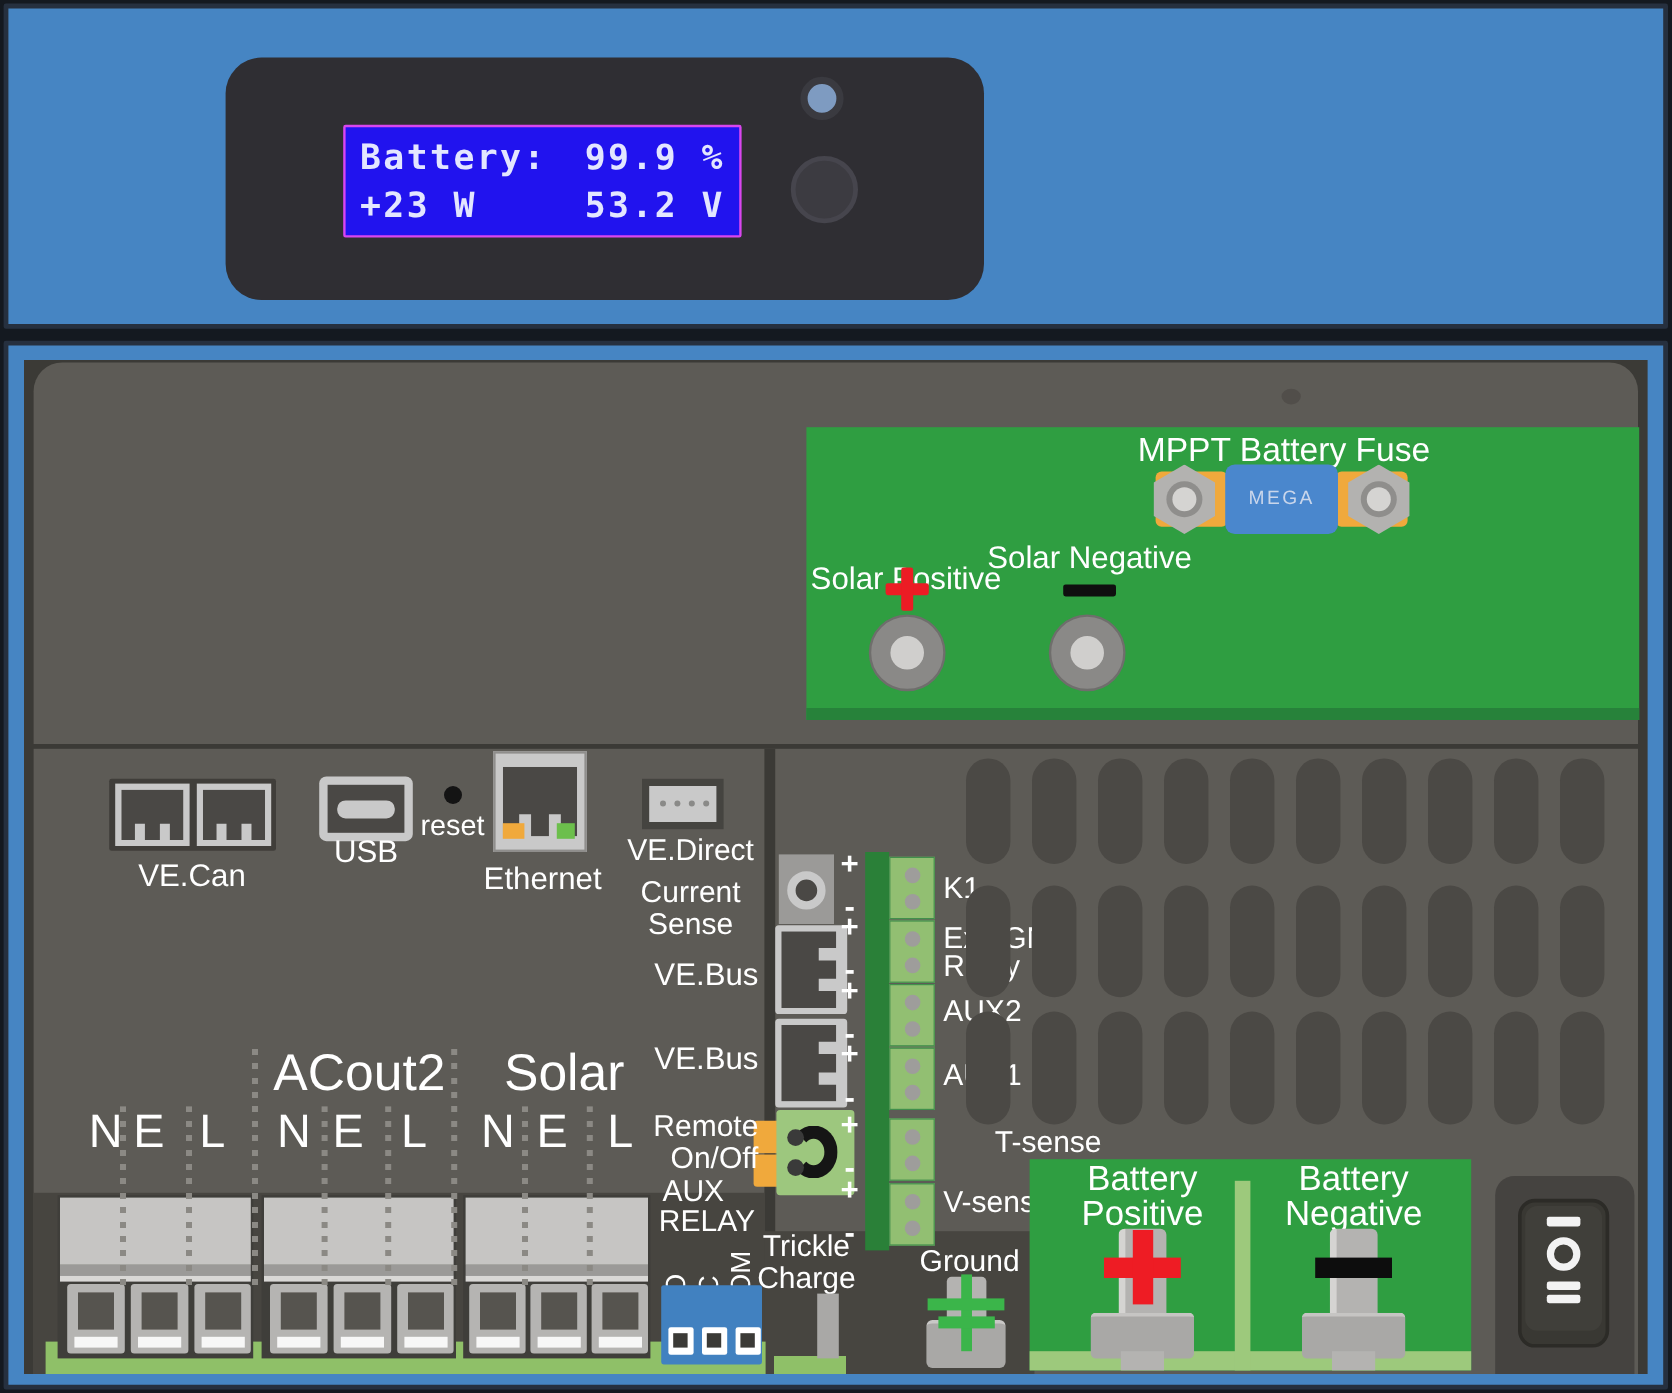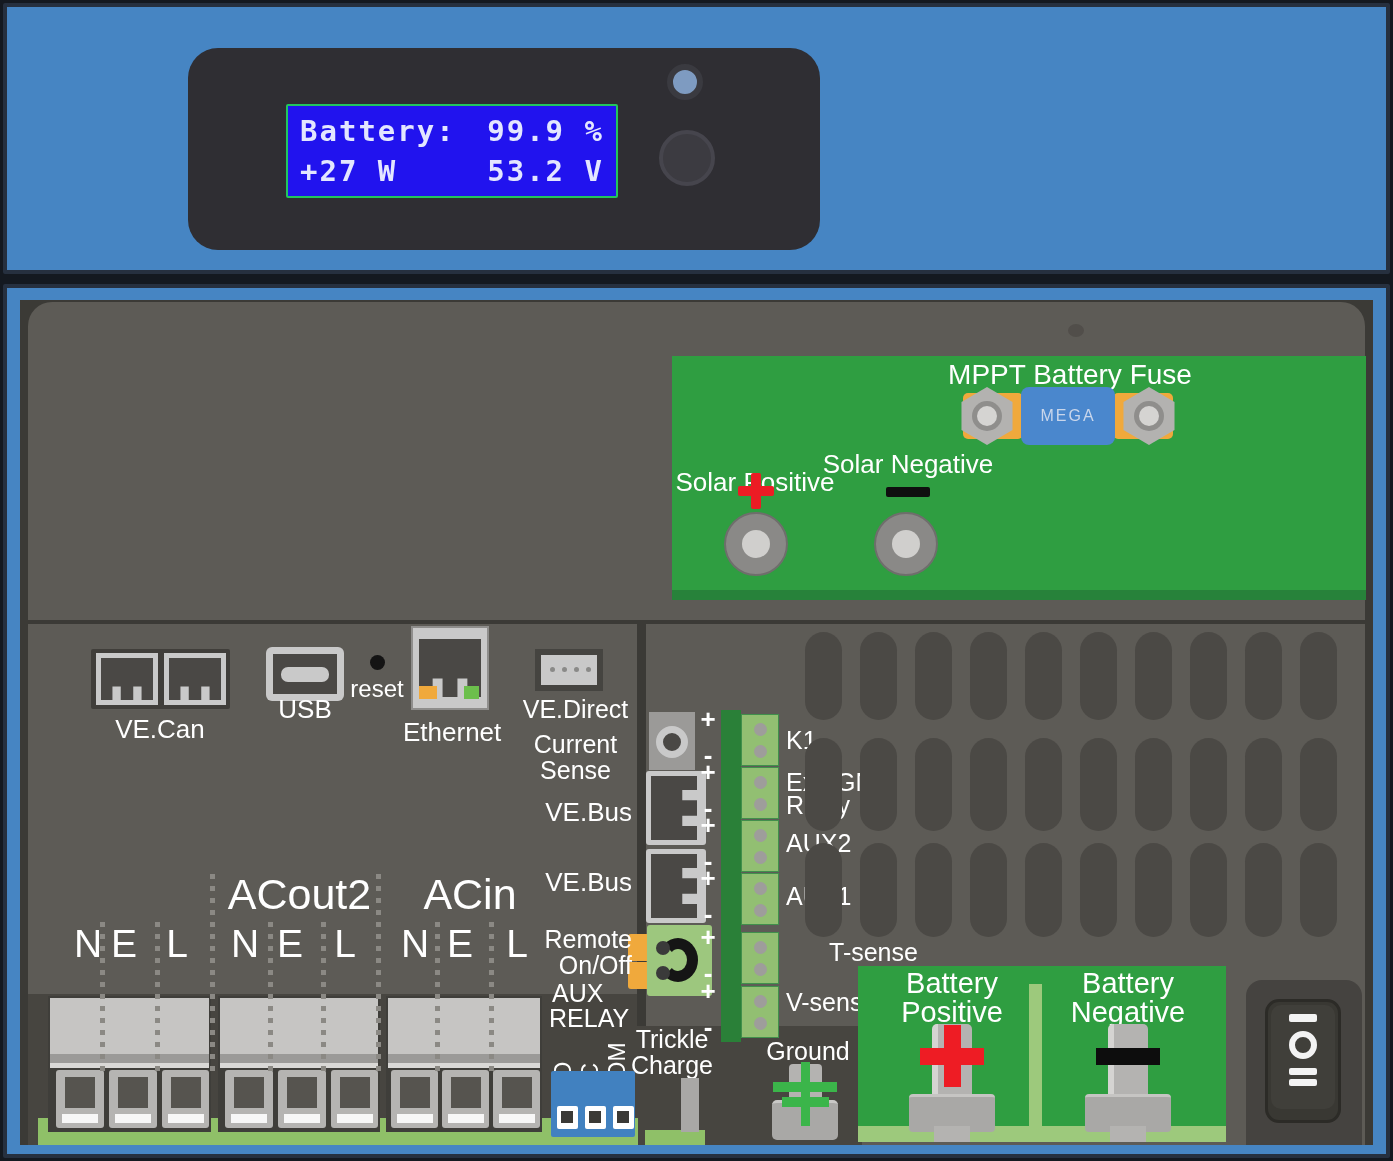--- a/index.html
+++ b/index.html
@@ -28,27 +28,27 @@
 </style>
 </head>
 <body>
 
 <div id="root">
 
   <div class="a" style="left:3px;top:3px;width:1387px;height:271px;background:#4685C3;border:4px solid #26303F;border-radius:2px;"></div>
 
   <div class="a" style="left:188px;top:48px;width:632px;height:202px;background:#2F2E33;border-radius:30px;"></div>
 
-  <div class="a" style="left:286px;top:104px;width:332px;height:94px;background:#2113EE;border:2px solid #22c55e;border-radius:2px;padding-top:5px;">
+  <div class="a" style="left:286px;top:104px;width:332px;height:94px;background:#2113EE;border:2px solid #d946ef;border-radius:2px;padding-top:5px;">
     <div class="lcdrow">
       <span>Battery:</span>
       <span>99.9 %</span>
     </div>
     <div class="lcdrow">
-      <span>+27 W</span>
+      <span>+23 W</span>
       <span>53.2 V</span>
     </div>
   </div>
 
   <div class="a circle" style="left:667px;top:64px;width:36px;height:36px;background:#7E9BC1;border:6px solid #3A3A40;"></div>
   <div class="a circle" style="left:659px;top:130px;width:56px;height:56px;background:#3C3B41;border:4px solid #46454D;"></div>
 
   <div class="a" style="left:3px;top:284px;width:1387px;height:874px;background:#4685C3;border:4px solid #26303F;border-radius:2px;"></div>
   <div class="a" style="left:20px;top:300px;width:1353px;height:845px;background:#3B3A36;"></div>
   <div class="a" style="left:28px;top:302px;width:1337px;height:318px;background:#5D5B56;border-radius:24px 24px 0 0;"></div>
@@ -108,21 +108,21 @@
   <div class="a" style="left:535px;top:649px;width:68px;height:42px;background:#454440;"></div>
   <div class="a" style="left:541px;top:655px;width:56px;height:30px;background:#C9C9C9;"></div>
   <div class="a circle" style="left:550px;top:667px;width:5px;height:5px;background:#8A8A88;"></div>
   <div class="a circle" style="left:562px;top:667px;width:5px;height:5px;background:#8A8A88;"></div>
   <div class="a circle" style="left:574px;top:667px;width:5px;height:5px;background:#8A8A88;"></div>
   <div class="a circle" style="left:586px;top:667px;width:5px;height:5px;background:#8A8A88;"></div>
   <div class="t c" style="left:518px;top:696px;width:115px;font-size:25px;">VE.Direct</div>
   <div class="t c" style="left:498px;top:731px;width:155px;font-size:25px;">Current Sense</div>
 
   <div class="t c" style="left:218px;top:872px;width:163px;font-size:43px;">ACout2</div>
-  <div class="t c" style="left:420px;top:872px;width:100px;font-size:43px;">ACin</div>
+  <div class="t c" style="left:420px;top:872px;width:100px;font-size:43px;">Solar</div>
 
   <div class="t c" style="left:66px;top:924px;width:44px;font-size:39px;">N</div>
   <div class="t c" style="left:102px;top:924px;width:44px;font-size:39px;">E</div>
   <div class="t c" style="left:155px;top:924px;width:44px;font-size:39px;">L</div>
   <div class="t c" style="left:223px;top:924px;width:44px;font-size:39px;">N</div>
   <div class="t c" style="left:268px;top:924px;width:44px;font-size:39px;">E</div>
   <div class="t c" style="left:323px;top:924px;width:44px;font-size:39px;">L</div>
   <div class="t c" style="left:393px;top:924px;width:44px;font-size:39px;">N</div>
   <div class="t c" style="left:438px;top:924px;width:44px;font-size:39px;">E</div>
   <div class="t c" style="left:495px;top:924px;width:44px;font-size:39px;">L</div>

